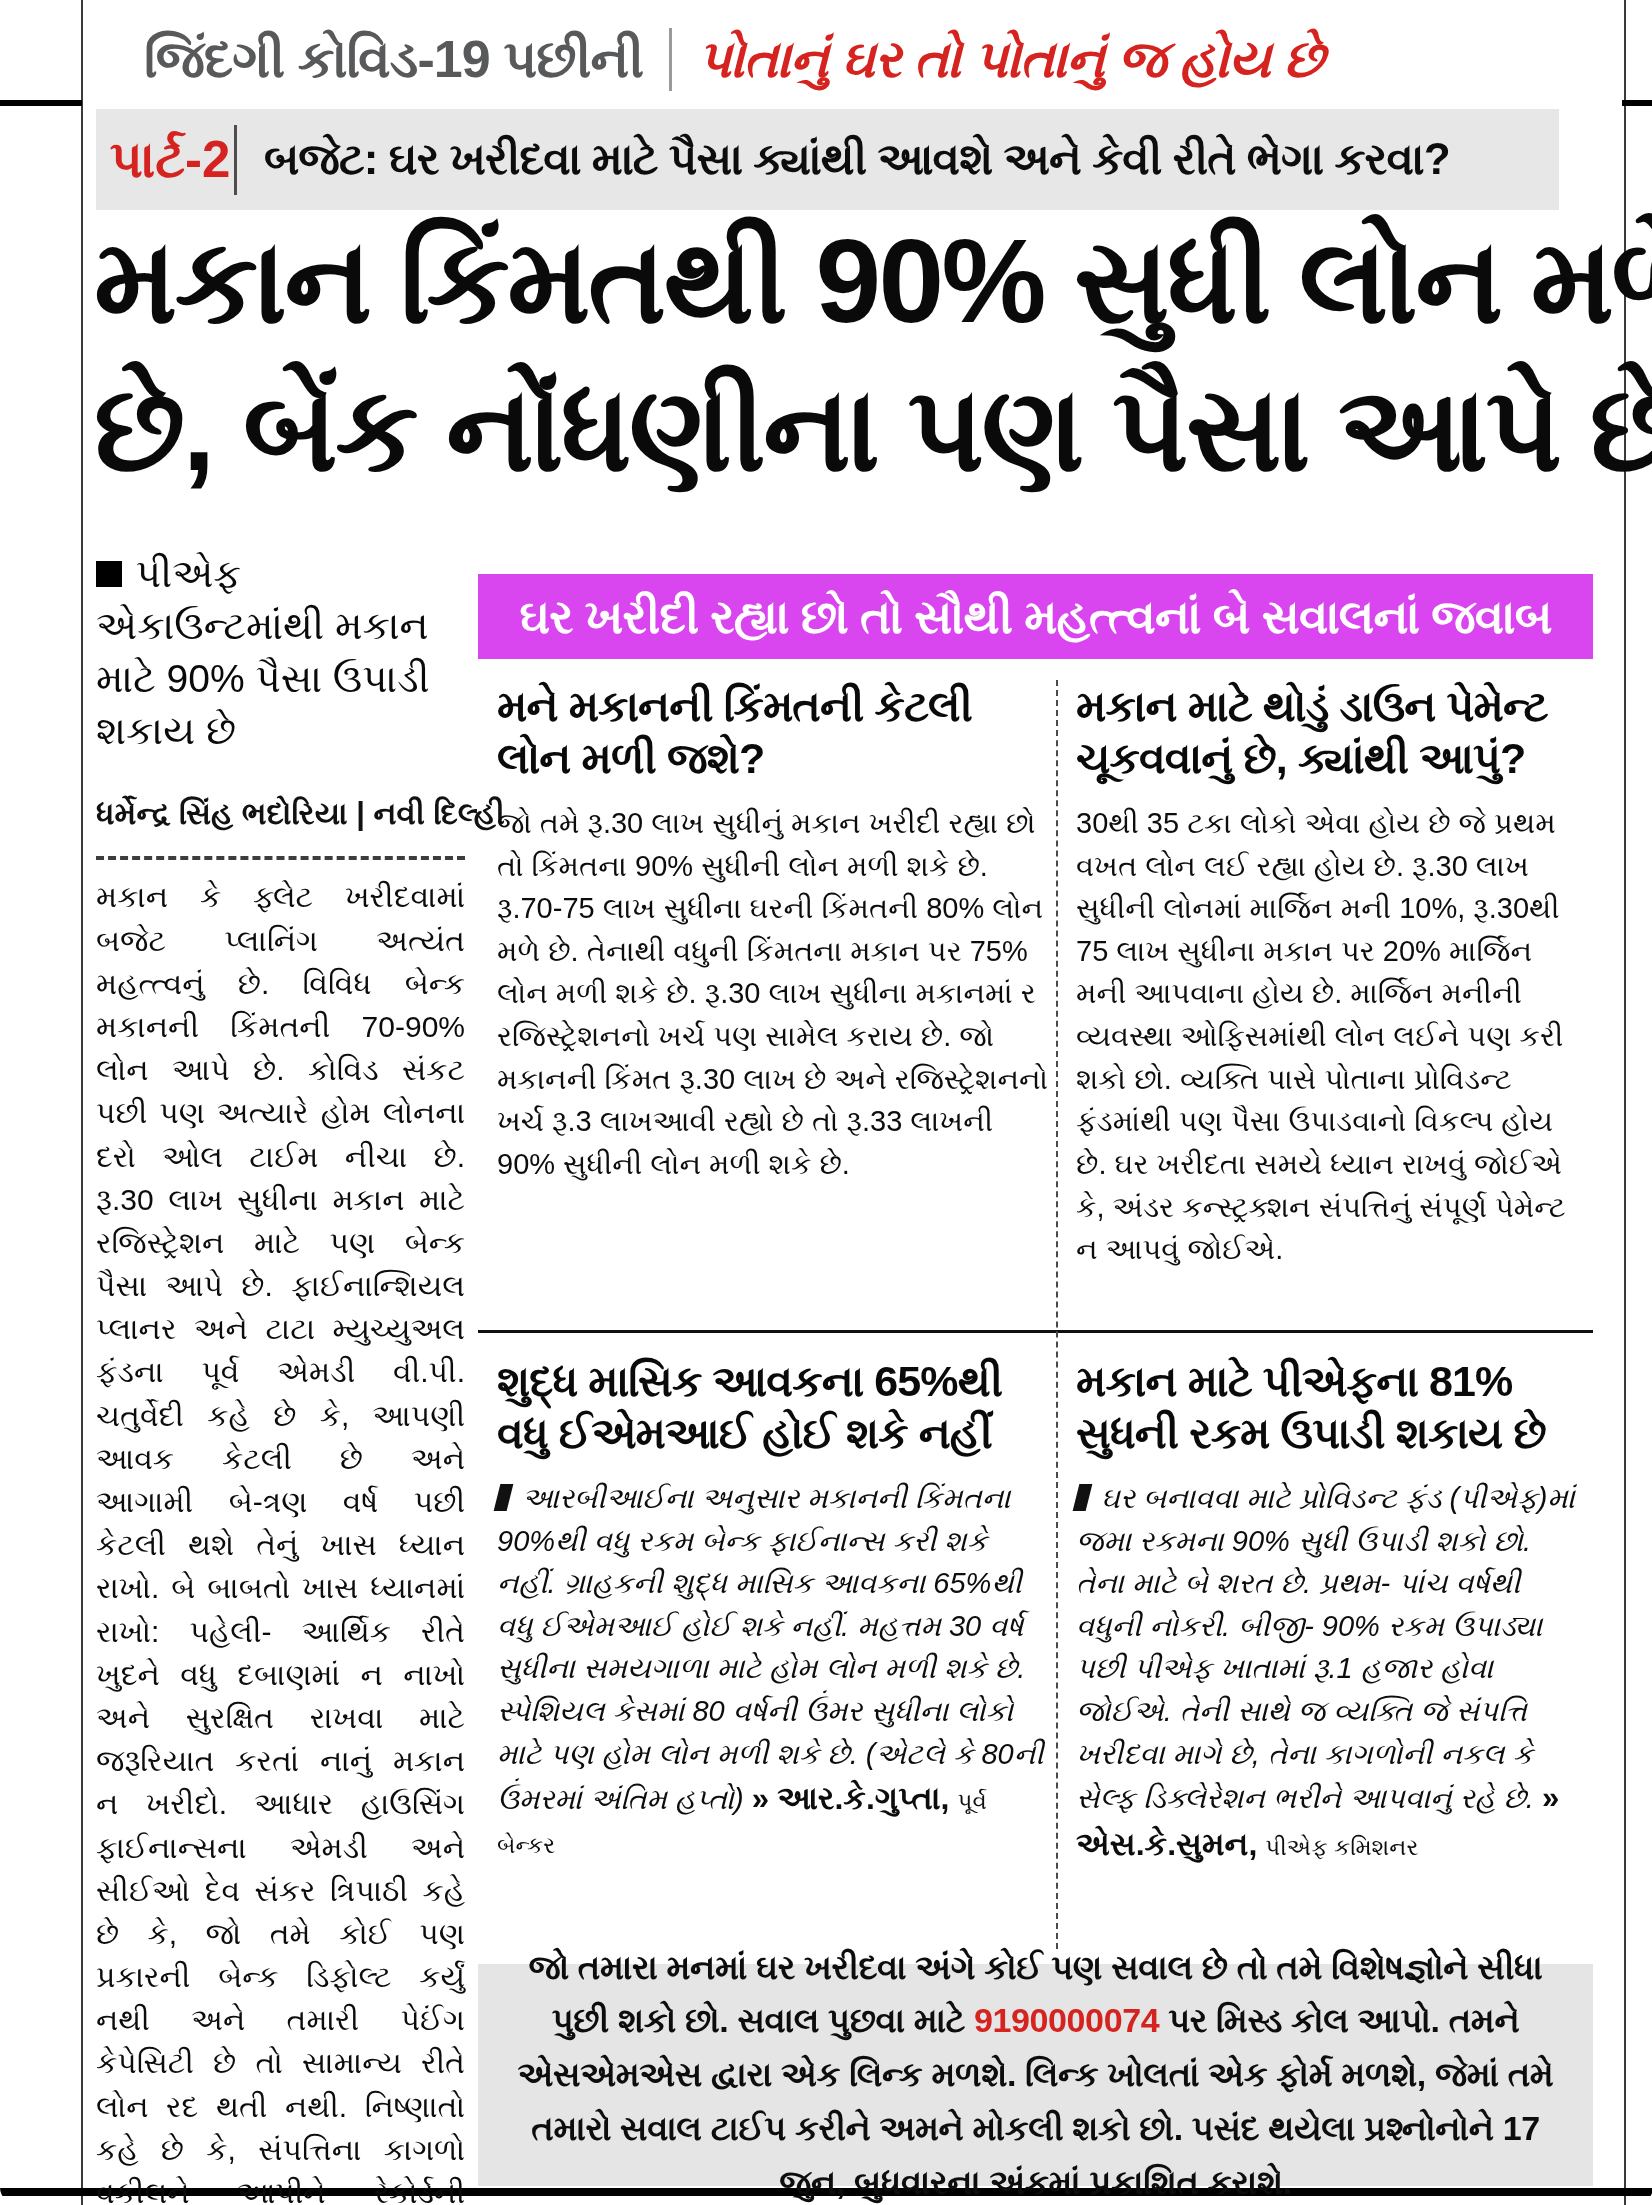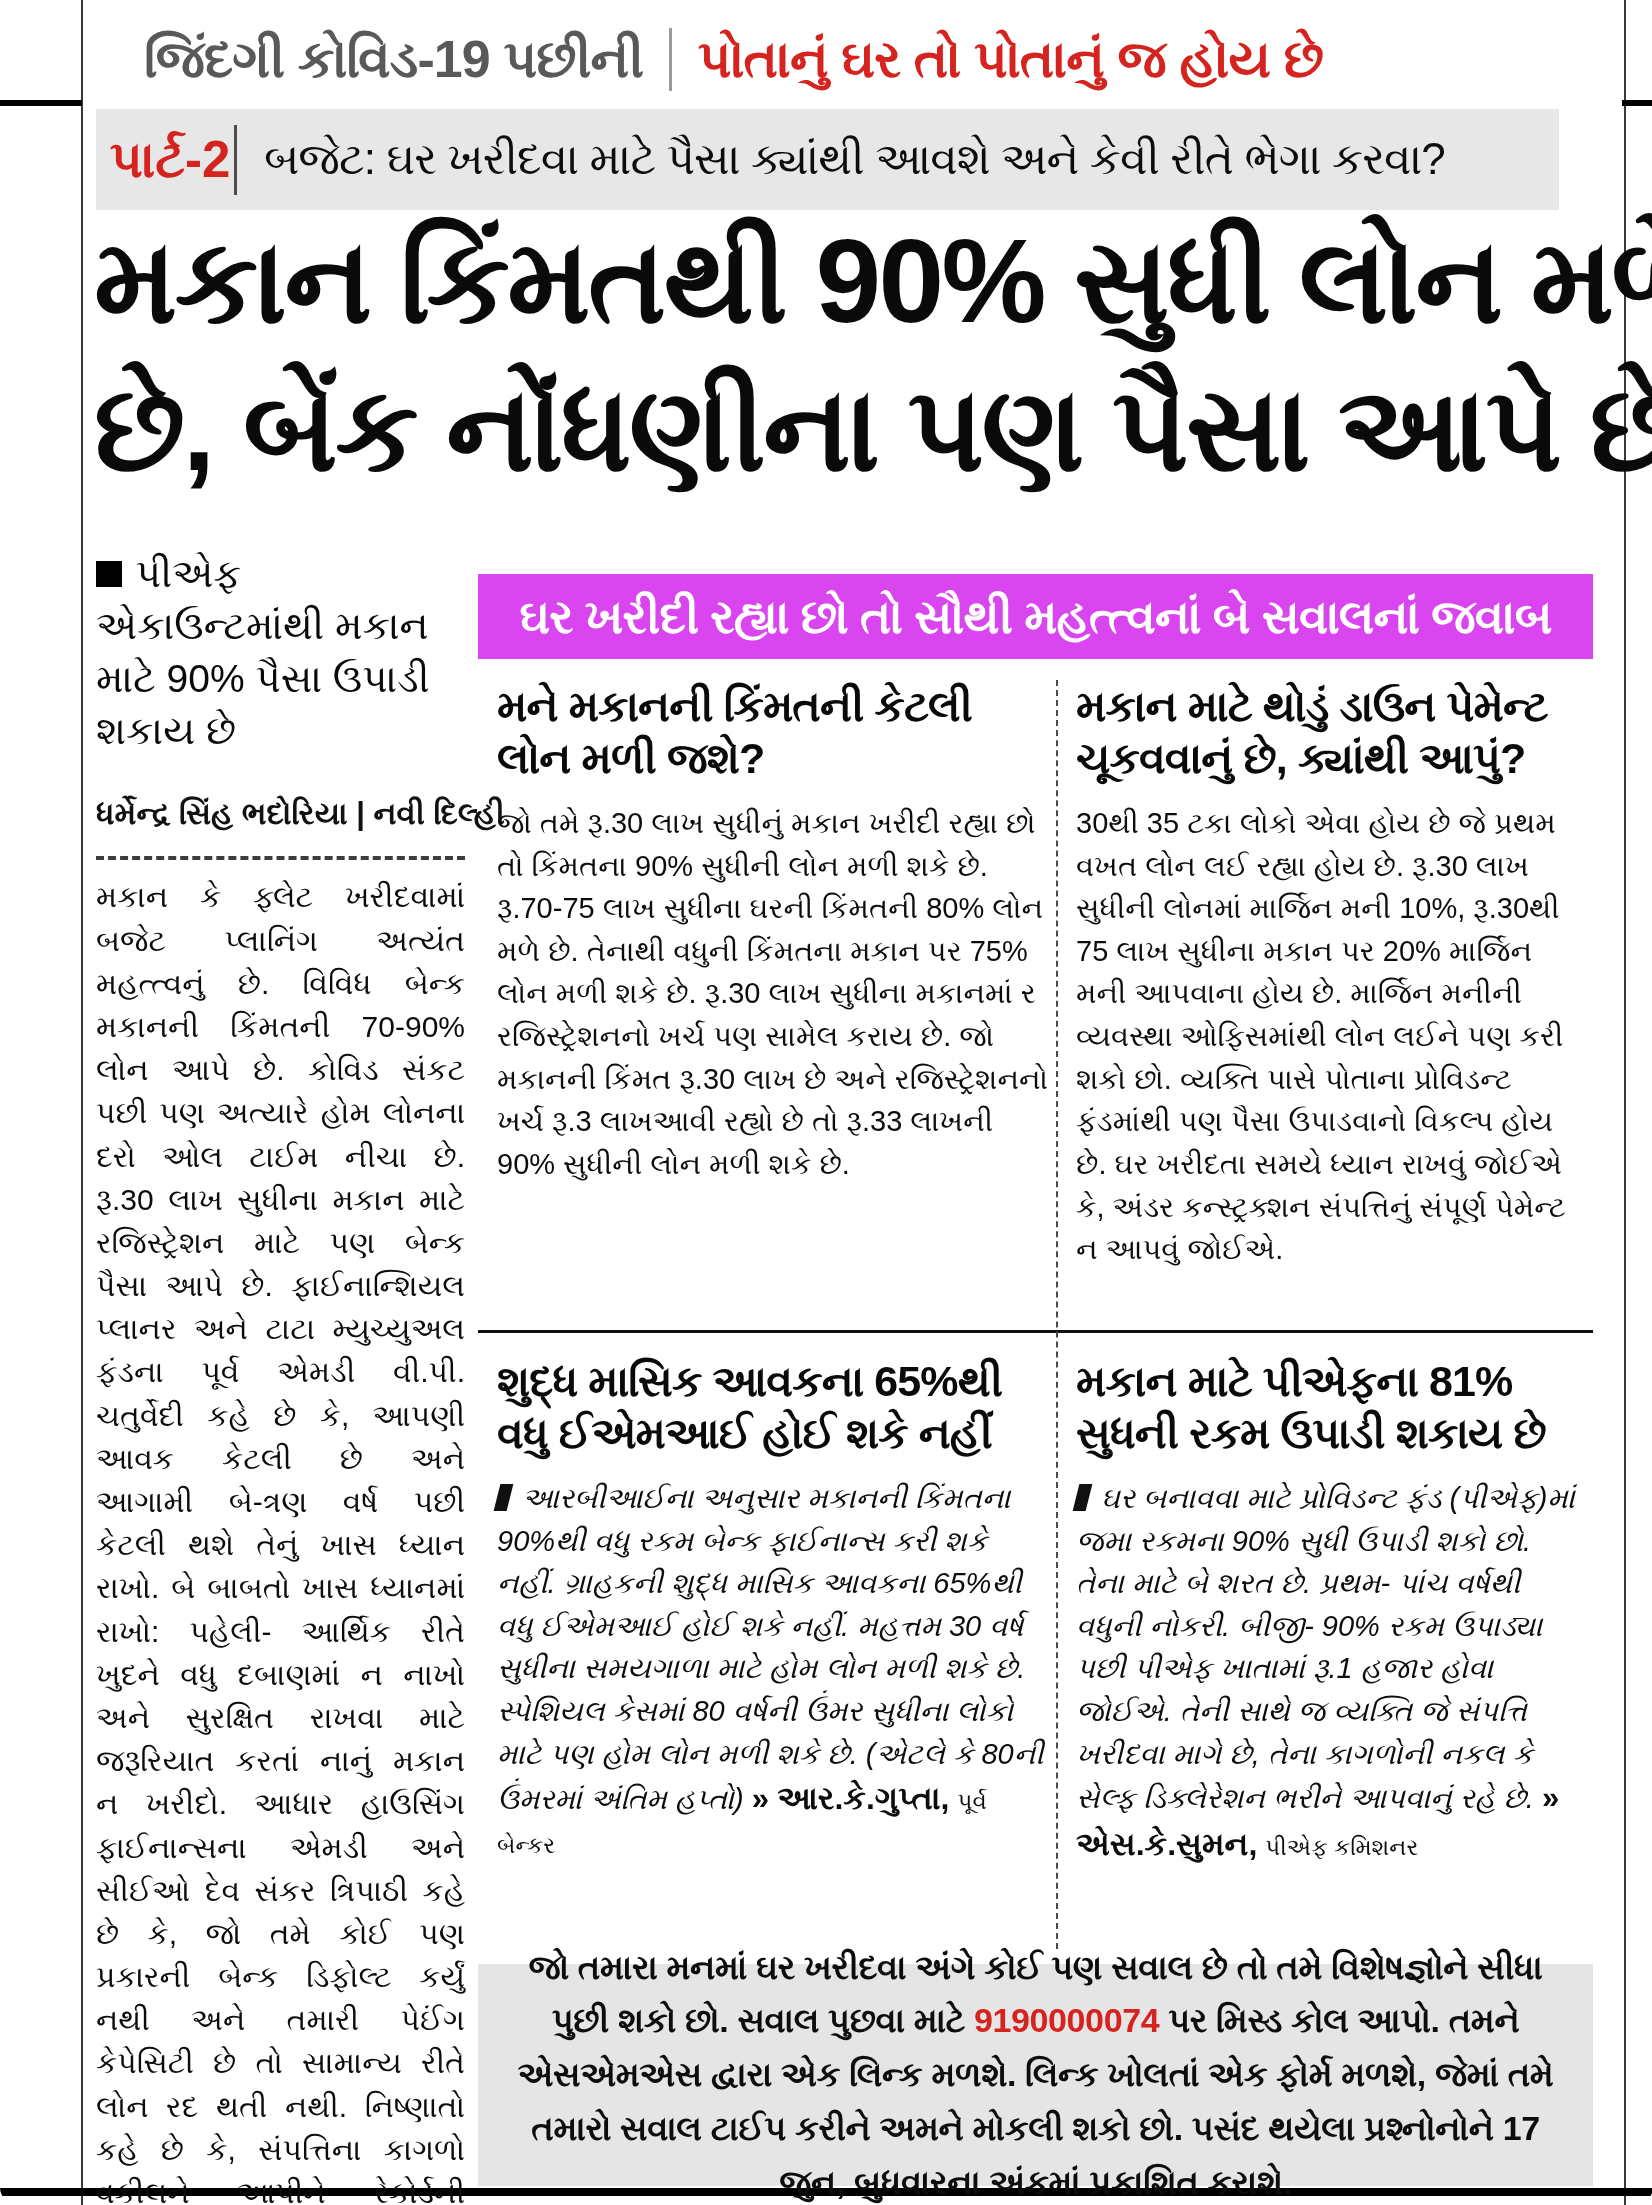--- a/index.html
+++ b/index.html
@@ -25,21 +25,21 @@
     display:flex;align-items:center;padding-left:48px;box-sizing:border-box;}
   .kicker-left{font-size:52px;font-weight:bold;color:#58595b;letter-spacing:-0.9px;white-space:nowrap;}
   .kicker-divider{width:2.6px;height:63px;background:#9a9a9a;margin:0 26px;flex:0 0 auto;}
   .kicker-right{font-size:52px;font-weight:bold;letter-spacing:-0.9px;white-space:nowrap;}
 
   
   .part-band{position:absolute;left:96px;top:109px;width:1463px;height:101px;background:#e7e7e7;
     display:flex;align-items:center;box-sizing:border-box;padding-left:13.7px;}
   .part-label{font-size:51px;font-weight:800;padding-right:4px;white-space:nowrap;}
   .part-divider{width:2.6px;height:70px;background:#4d4d4d;margin-right:27px;flex:0 0 auto;}
-  .part-question{font-size:44px;font-weight:normal;color:#0d0d0d;letter-spacing:-0.9px;white-space:nowrap;}
+  .part-question{font-size:44px;font-weight:bold;color:#0d0d0d;letter-spacing:-0.9px;white-space:nowrap;}
 
   
   .headline{position:absolute;left:94px;top:208px;width:1505px;
     font-size:118px;font-weight:800;line-height:1.25;color:#0a0a0a;letter-spacing:-2.6px;}
   .headline .hl-line{white-space:nowrap;}
 
   
   .left-col{position:absolute;left:96px;top:548px;width:369px;}
   .lead{font-size:39px;font-weight:normal;line-height:1.34;color:#0a0a0a;}
   .lead-bullet{display:inline-block;width:26px;height:26px;background:#000;margin-right:13.7px;}
@@ -80,21 +80,21 @@
 
   <div class="rule-v rule-left"></div>
   <div class="rule-v rule-right"></div>
   <div class="tick tick-left"></div>
   <div class="tick tick-right"></div>
   <div class="bottom-rule"></div>
 
   <div class="kicker">
     <span class="kicker-left">જિંદગી કોવિડ-19 પછીની</span>
     <span class="kicker-divider"></span>
-    <span class="kicker-right" style="color:#d5241f;">પોતાનું ઘર તો પોતાનું જ હોય છે</span>
+    <span class="kicker-right" style="color:#d5241f;font-style:italic;">પોતાનું ઘર તો પોતાનું જ હોય છે</span>
   </div>
 
   <div class="part-band">
     <span class="part-label" style="color:#d5241f;">પાર્ટ-2</span>
     <span class="part-divider"></span>
     <span class="part-question">બજેટ: ઘર ખરીદવા માટે પૈસા ક્યાંથી આવશે અને કેવી રીતે ભેગા કરવા?</span>
   </div>
 
   <div class="headline">
     <div class="hl-line">મકાન કિંમતથી 90% સુધી લોન મળે</div>

